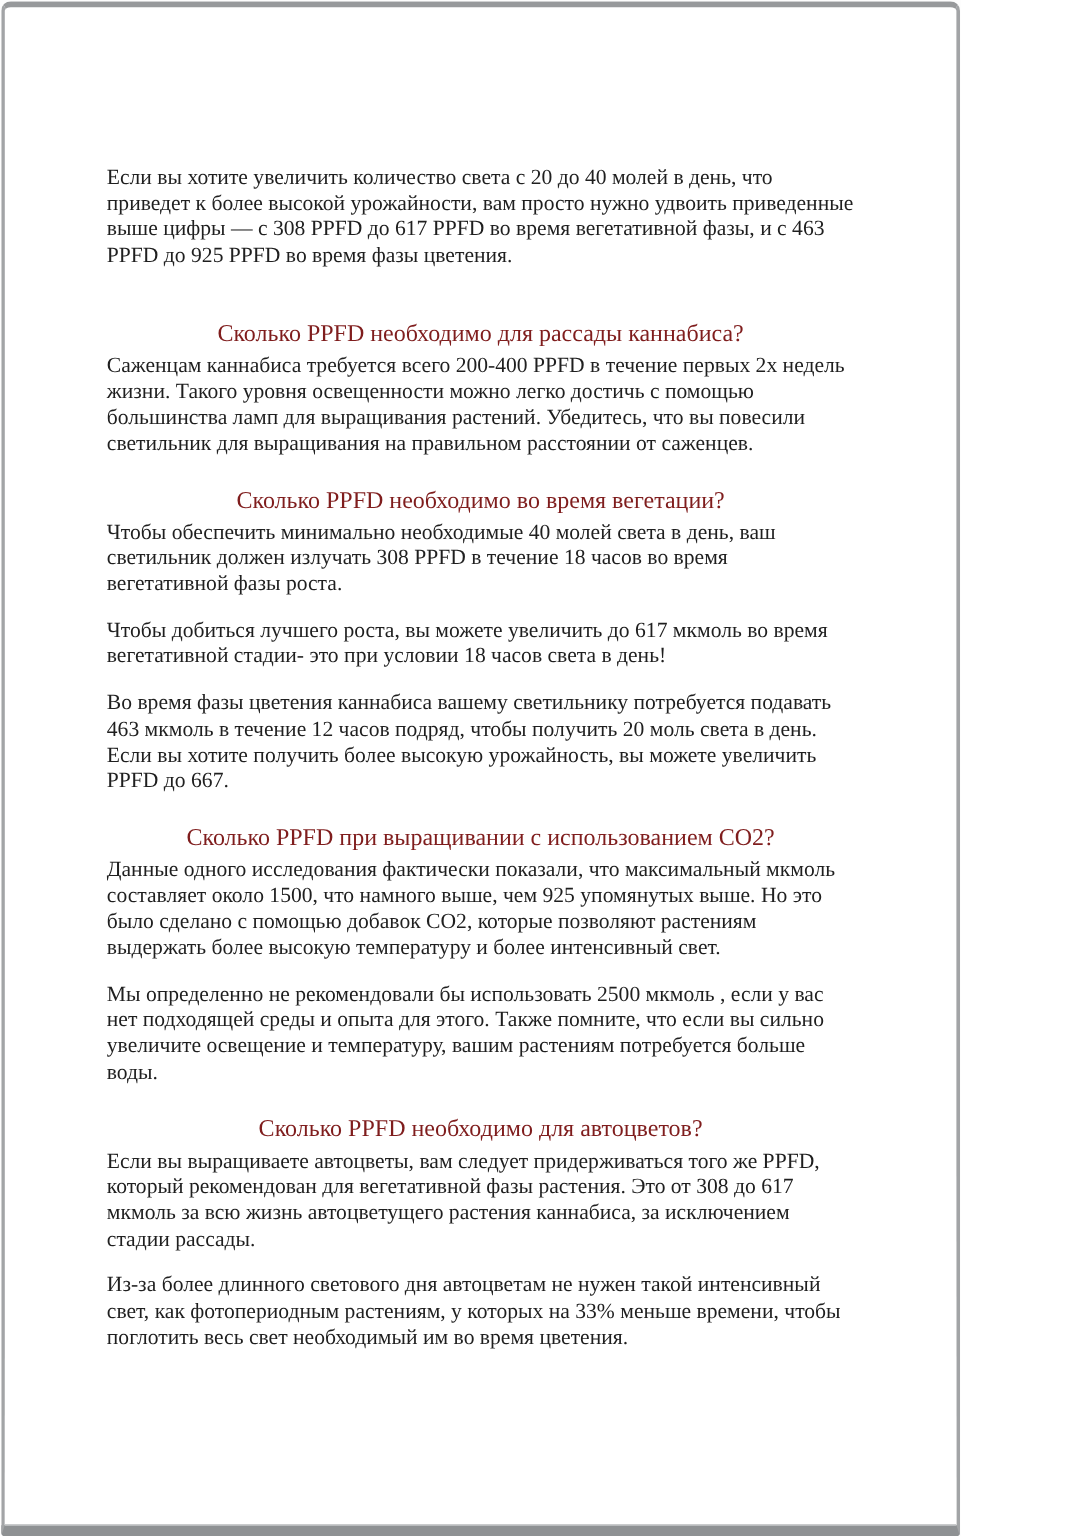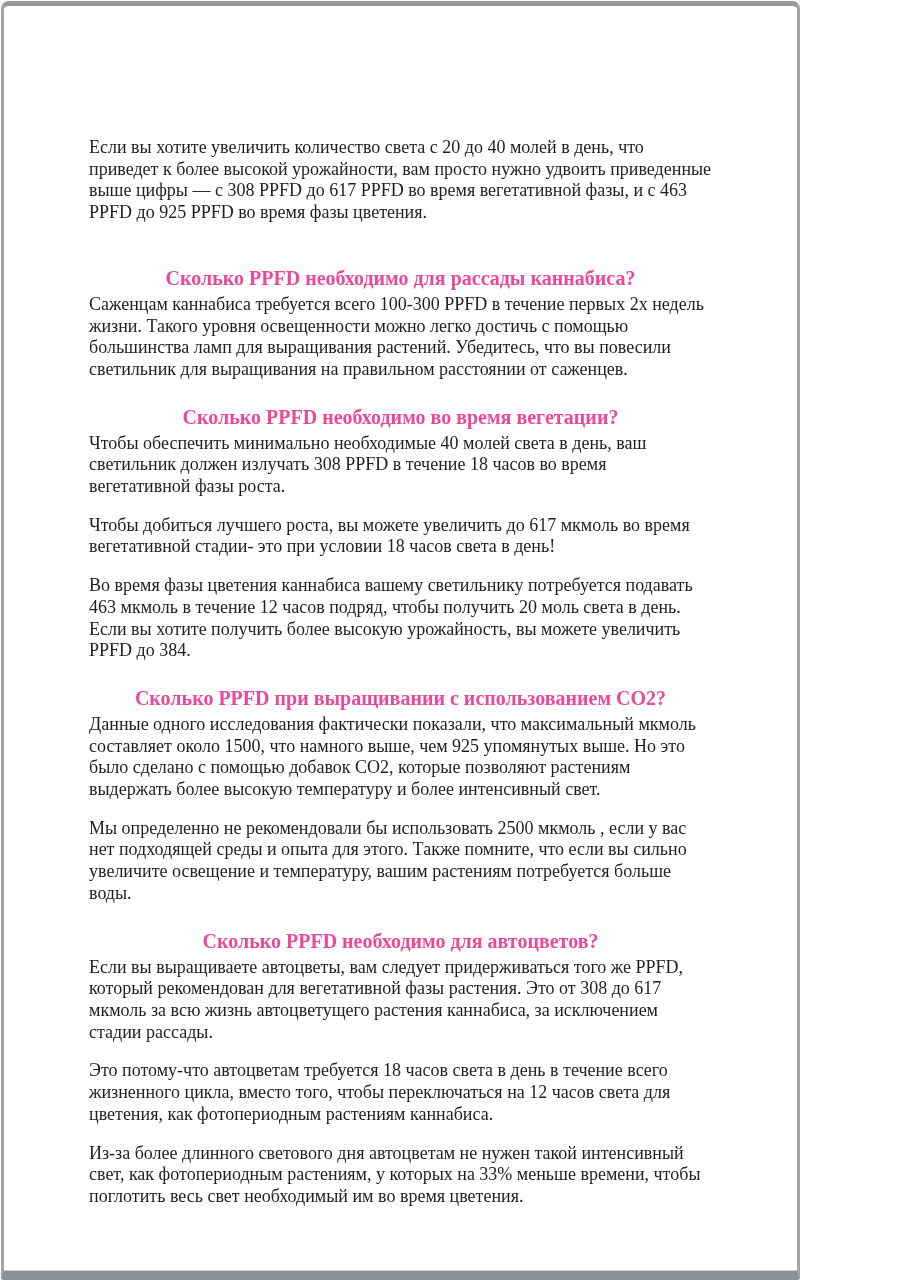--- a/index.html
+++ b/index.html
@@ -42,48 +42,47 @@
     margin: 0 0 17px 0;
     color: #1f1f1f;
     text-align: left;
   }
   .page-content p.intro-para {
     margin-bottom: 42px;
   }
   .page-content h2 {
     font-size: 20px;
     line-height: 25px;
-    font-weight: bold;
+    font-weight: normal;
     text-align: center;
-    color: #ec4899;
+    color: #7f1d1d;
     margin: 24px 0 3px 0;
   }
 </style>
 </head>
 <body>
 
 <div class="viewport">
   <div class="page-frame">
     <div class="page-content">
 
       <p class="intro-para">Если вы хотите увеличить количество света с 20 до 40 молей в день, что приведет к более высокой урожайности, вам просто нужно удвоить приведенные выше цифры — с 308 PPFD до 617 PPFD во время вегетативной фазы, и с 463 PPFD до 925 PPFD во время фазы цветения.</p>
 
       <h2>Сколько PPFD необходимо для рассады каннабиса?</h2>
-      <p>Саженцам каннабиса требуется всего 100-300 PPFD в течение первых 2х недель жизни. Такого уровня освещенности можно легко достичь с помощью большинства ламп для выращивания растений. Убедитесь, что вы повесили светильник для выращивания на правильном расстоянии от саженцев.</p>
+      <p>Саженцам каннабиса требуется всего 200-400 PPFD в течение первых 2х недель жизни. Такого уровня освещенности можно легко достичь с помощью большинства ламп для выращивания растений. Убедитесь, что вы повесили светильник для выращивания на правильном расстоянии от саженцев.</p>
 
       <h2>Сколько PPFD необходимо во время вегетации?</h2>
       <p>Чтобы обеспечить минимально необходимые 40 молей света в день, ваш светильник должен излучать 308 PPFD в течение 18 часов во время вегетативной фазы роста.</p>
       <p>Чтобы добиться лучшего роста, вы можете увеличить до 617 мкмоль во время вегетативной стадии- это при условии 18 часов света в день!</p>
 
-      <p>Во время фазы цветения каннабиса вашему светильнику потребуется подавать 463 мкмоль в течение 12 часов подряд, чтобы получить 20 моль света в день. Если вы хотите получить более высокую урожайность, вы можете увеличить PPFD до 384.</p>
+      <p>Во время фазы цветения каннабиса вашему светильнику потребуется подавать 463 мкмоль в течение 12 часов подряд, чтобы получить 20 моль света в день. Если вы хотите получить более высокую урожайность, вы можете увеличить PPFD до 667.</p>
 
       <h2>Сколько PPFD при выращивании с использованием CO2?</h2>
       <p>Данные одного исследования фактически показали, что максимальный мкмоль составляет около 1500, что намного выше, чем 925 упомянутых выше. Но это было сделано с помощью добавок CO2, которые позволяют растениям выдержать более высокую температуру и более интенсивный свет.</p>
       <p>Мы определенно не рекомендовали бы использовать 2500 мкмоль , если у вас нет подходящей среды и опыта для этого. Также помните, что если вы сильно увеличите освещение и температуру, вашим растениям потребуется больше воды.</p>
 
       <h2>Сколько PPFD необходимо для автоцветов?</h2>
       <p>Если вы выращиваете автоцветы, вам следует придерживаться того же PPFD, который рекомендован для вегетативной фазы растения. Это от 308 до 617 мкмоль за всю жизнь автоцветущего растения каннабиса, за исключением стадии рассады.</p>
-      <p>Это потому-что автоцветам требуется 18 часов света в день в течение всего жизненного цикла, вместо того, чтобы переключаться на 12 часов света для цветения, как фотопериодным растениям каннабиса.</p>
       <p>Из-за более длинного светового дня автоцветам не нужен такой интенсивный свет, как фотопериодным растениям, у которых на 33% меньше времени, чтобы поглотить весь свет необходимый им во время цветения.</p>
 
     </div>
   </div>
 </div>
 
 </body></html>

